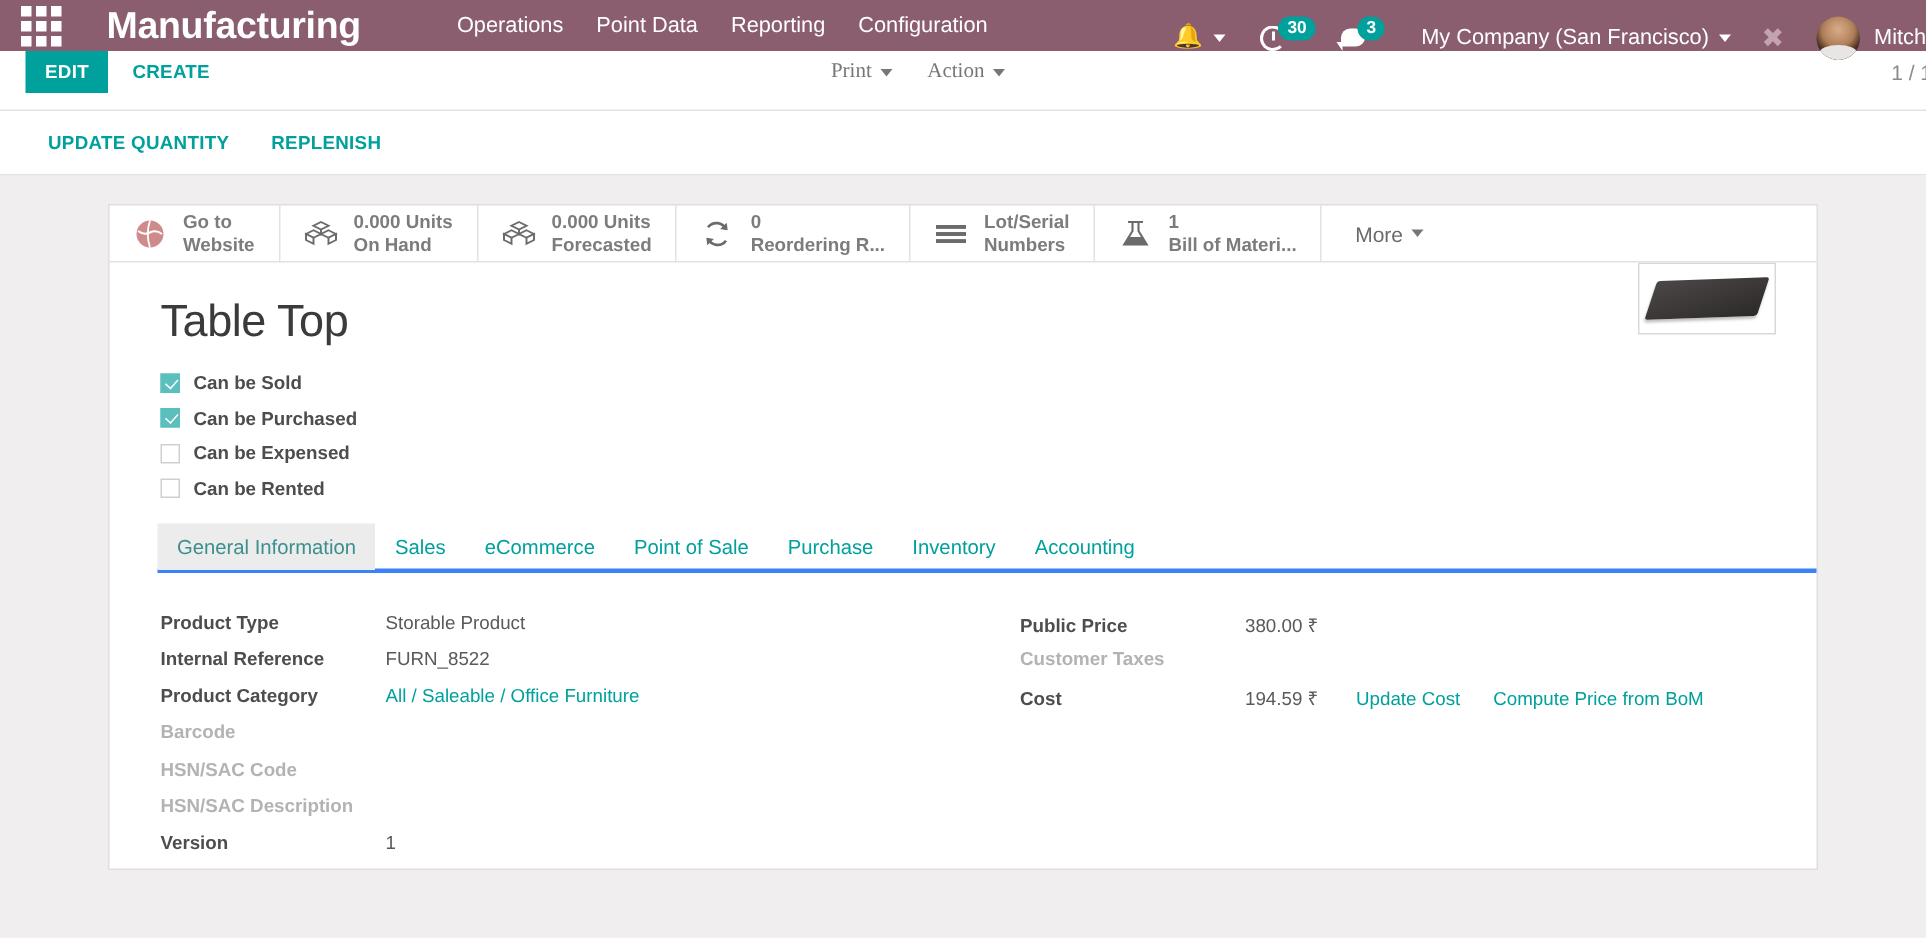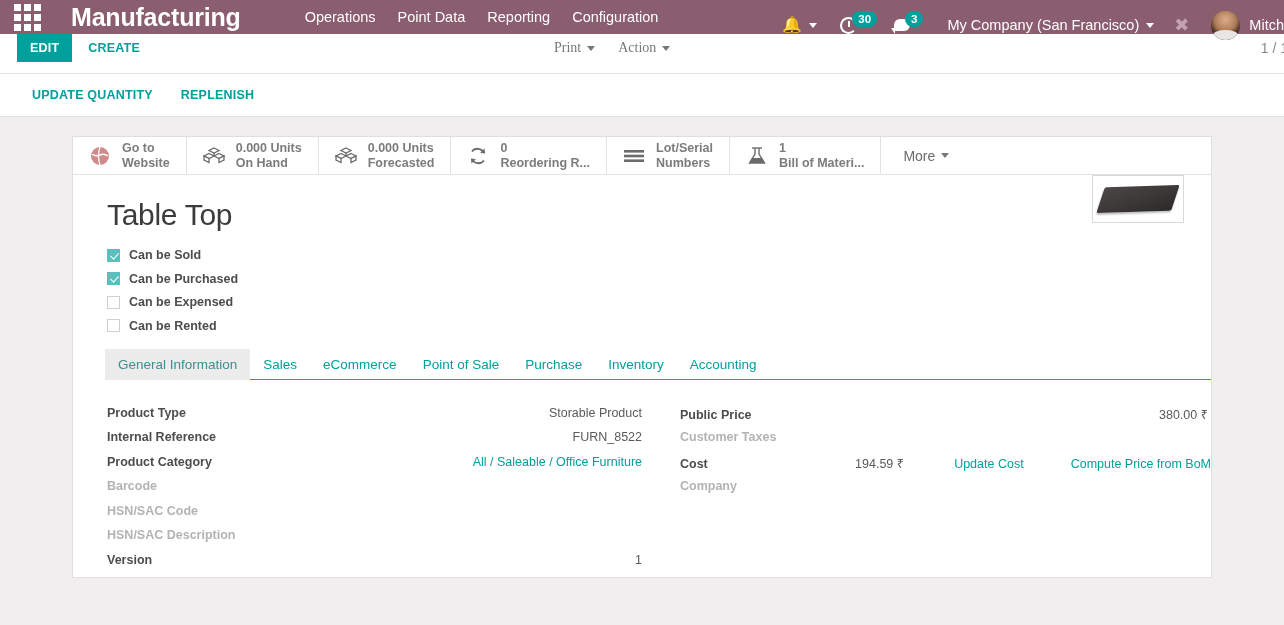--- a/index.html
+++ b/index.html
@@ -326,21 +326,21 @@
     transform: skewX(-20deg) rotate(-2deg) scaleY(0.92);
     border-radius: 2px;
     box-shadow: 0 2px 2px rgba(0,0,0,0.25);
   }
 
   
   .tabs {
     margin: 16px 0 0 32px;
     display: flex;
     align-items: flex-start;
-    border-bottom: 1px solid #3b82f6;
+    border-bottom: 3px solid #3b82f6;
     padding-right: 32px;
   }
   .tab {
     font-size: 13.5px;
     color: #00a09d;
     padding: 8px 13px;
     cursor: pointer;
     white-space: nowrap;
     margin-bottom: -1px;
   }
@@ -349,21 +349,21 @@
     color: #3b8f8d;
   }
 
   
   .fields {
     display: flex;
     padding: 26px 0 0 0;
   }
   .fcol { width: 50%; padding-left: 34px; }
   .fcol.right { padding-left: 38px; }
-  .frow { display: flex; align-items: baseline; margin-bottom: 10.5px; height: 14px; justify-content: space-between; }
+  .frow { display: flex; align-items: baseline; margin-bottom: 10.5px; height: 14px; }
   .flbl {
     width: 150px;
     font-size: 12.5px;
     font-weight: bold;
     color: #4d4d4d;
     flex: none;
   }
   .flbl.empty { color: #b5b2b4; }
   .fval { font-size: 12.5px; color: #5a5a5a; }
   .fval a { color: #00a09d; text-decoration: none; cursor: pointer; }
@@ -636,22 +636,18 @@
       <div class="frow">
         <span class="flbl empty">Customer Taxes</span>
         <span class="fval"></span>
       </div>
       <div class="frow">
         <span class="flbl">Cost</span>
         <span class="fval money">194.59 ₹</span>
         <a class="inline-link">Update Cost</a>
         <a class="inline-link">Compute Price from BoM</a>
       </div>
-      <div class="frow">
-        <span class="flbl empty">Company</span>
-        <span class="fval"></span>
-      </div>
     </div>
 
   </div>
 
 </div>
 </div>
 
 </body></html>

